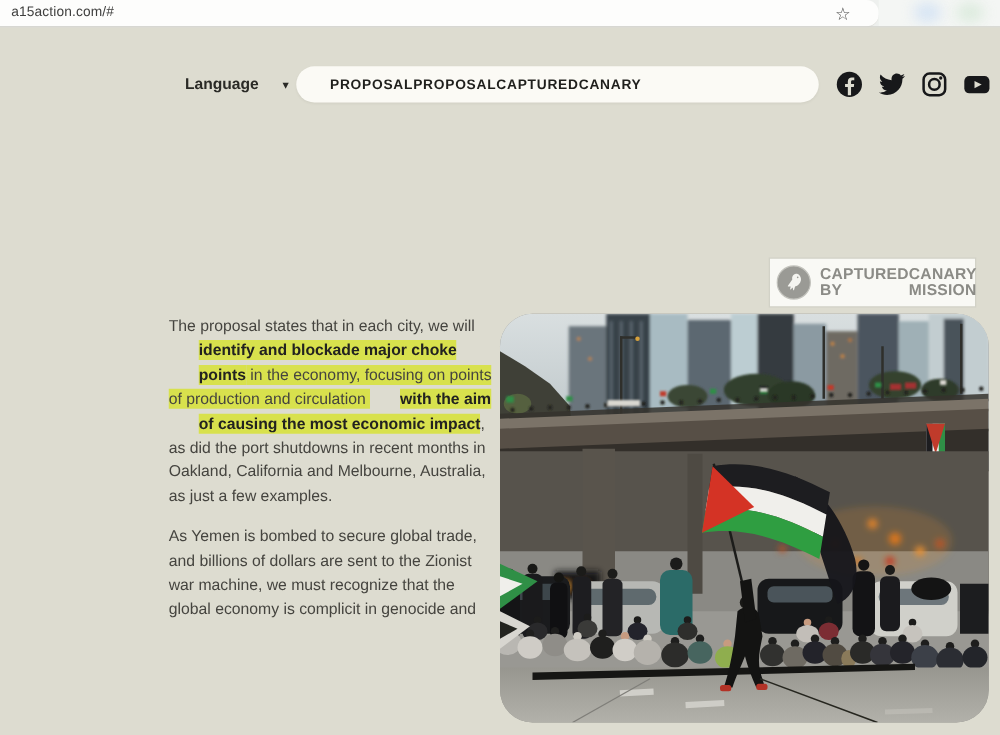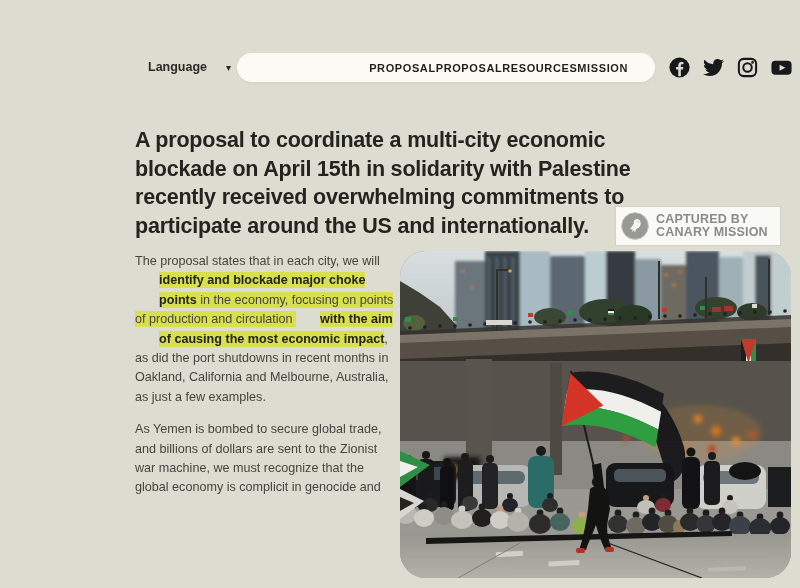--- a/index.html
+++ b/index.html
@@ -18,63 +18,74 @@
   .chrome-edge{position:absolute;left:0;top:21px;width:800px;height:1px;background:#d2d2cd;}
 
   
   .page{position:absolute;left:0;top:22px;width:800px;height:566px;background:#dddcd0;}
 
   .lang{position:absolute;left:148px;top:30px;height:30px;display:flex;align-items:center;gap:19px;cursor:pointer;}
   .lang .lbl{font-size:12.5px;font-weight:600;color:#2a2a26;}
   .lang .caret{font-size:10px;color:#2a2a26;padding-top:1px;}
 
   .pill{position:absolute;left:237px;top:31px;width:418px;height:29px;background:#fbfaf5;border-radius:15px;
-        display:flex;align-items:center;justify-content:flex-end;padding:0 27px;box-shadow:0 1px 2px rgba(80,80,70,.08);}
+        display:flex;align-items:center;justify-content:flex-start;padding:0 27px;box-shadow:0 1px 2px rgba(80,80,70,.08);}
   .pill a{font-size:11px;font-weight:600;letter-spacing:.6px;color:#1f1f1c;text-decoration:none;cursor:pointer;}
 
   .socials{position:absolute;left:668px;top:32px;height:26px;display:flex;align-items:center;gap:11px;}
   .socials a{display:block;width:23px;height:23px;cursor:pointer;}
   .socials svg{display:block;width:23px;height:23px;}
 
   .headline{position:absolute;left:135px;top:104px;width:556px;margin:0;
             font-size:21.5px;line-height:28.5px;font-weight:600;letter-spacing:-.2px;color:#232320;}
 
   .badge{position:absolute;left:616px;top:185px;width:164px;height:38px;background:rgba(251,251,248,.93);
          display:flex;align-items:center;padding-left:5px;box-shadow:0 0 0 1px rgba(180,180,172,.25);}
   .badge-circle{width:28px;height:28px;flex:0 0 28px;}
   .badge-circle svg{width:28px;height:28px;display:block;}
-  .badge-text{margin-left:7px;display:flex;flex-direction:column;}
+  .badge-text{margin-left:7px;display:flex;flex-direction:row;}
   .badge-text span{font-size:12.5px;line-height:13.5px;font-weight:700;color:#8b8b86;letter-spacing:.2px;}
 
   .article{position:absolute;left:135px;top:230px;width:259px;font-size:12.6px;line-height:19.4px;color:#45443f;}
   .article p{margin:0 0 13px 0;}
   .article .b{font-weight:700;color:#222220;margin-left:24px;}
   .article .hl{background:#d8e14d;box-decoration-break:clone;-webkit-box-decoration-break:clone;padding:1px 0;}
 
   .photo{position:absolute;left:400px;top:229px;width:391px;height:327px;margin:0;border-radius:26px;overflow:hidden;background:#8e8d88;}
   .photo svg{display:block;width:391px;height:327px;}
 </style>
 </head>
 <body>
 
 <div class="stage">
 
+  <div class="browser-bar">
+    <div class="url-pill">
+      <span class="url-text">a15action.com/#</span>
+      <span class="star">☆</span>
+    </div>
+    <div class="chrome-right">
+      <i class="blob b1"></i>
+      <i class="blob b2"></i>
+    </div>
+    <div class="chrome-edge"></div>
+  </div>
 
   <div class="page">
 
     <div class="lang">
       <span class="lbl">Language</span>
       <span class="caret">▾</span>
     </div>
 
     <nav class="pill">
       <a>PROPOSAL</a>
       <a>PROPOSAL</a>
-      <a>RESOURCES</a>
-      <a>MISSION</a>
+      <a>CAPTURED</a>
+      <a>CANARY</a>
     </nav>
 
     <div class="socials">
       <a aria-label="facebook">
         <svg viewBox="0 0 24 24">
           <circle cx="12" cy="12" r="10.5" fill="#17181a"></circle>
           <path fill="#dddcd0" d="M13.4 21v-6.8h2.3l.3-2.6h-2.6V9.9c0-.8.3-1.3 1.3-1.3h1.4V6.3c-.3 0-1.1-.1-2-.1-2 0-3.4 1.2-3.4 3.5v1.9H8.4v2.6h2.3V21h2.7z"></path>
         </svg>
       </a>
       <a aria-label="twitter">
@@ -90,21 +101,20 @@
         </svg>
       </a>
       <a aria-label="youtube">
         <svg viewBox="0 0 24 24">
           <rect x="1.5" y="5" width="21" height="14.5" rx="4.2" fill="#17181a"></rect>
           <path d="M10 9.1 16 12.2 10 15.3Z" fill="#dddcd0"></path>
         </svg>
       </a>
     </div>
 
-    <h1 class="headline">A proposal to coordinate a multi-city economic blockade on April 15th in solidarity with Palestine recently received overwhelming commitments to participate around the US and internationally.</h1>
 
     <div class="badge">
       <span class="badge-circle">
         <svg viewBox="0 0 24 24">
           <circle cx="12" cy="12" r="11.4" fill="#9a9a95" stroke="#c2c2bc" stroke-width="0.8"></circle>
           <path fill="#f4f4f0" d="M15.9 7.1c-.9-1.2-2.7-1.4-3.9-.5-.8.6-1.2 1.6-1.1 2.6l.1.8-3 4.2c-.2.3 0 .6.3.6l1.6-.1-.4 1.7c-.1.3.3.5.5.3l1.3-1.2.3 1.6c.1.3.5.3.6 0l.7-2.4c2.1-.5 3.6-2.1 4-4.1.2-1.2-.1-2.5-1-3.5z"></path>
           <circle cx="14.7" cy="8.5" r="0.55" fill="#9a9a95"></circle>
         </svg>
       </span>
       <span class="badge-text">

